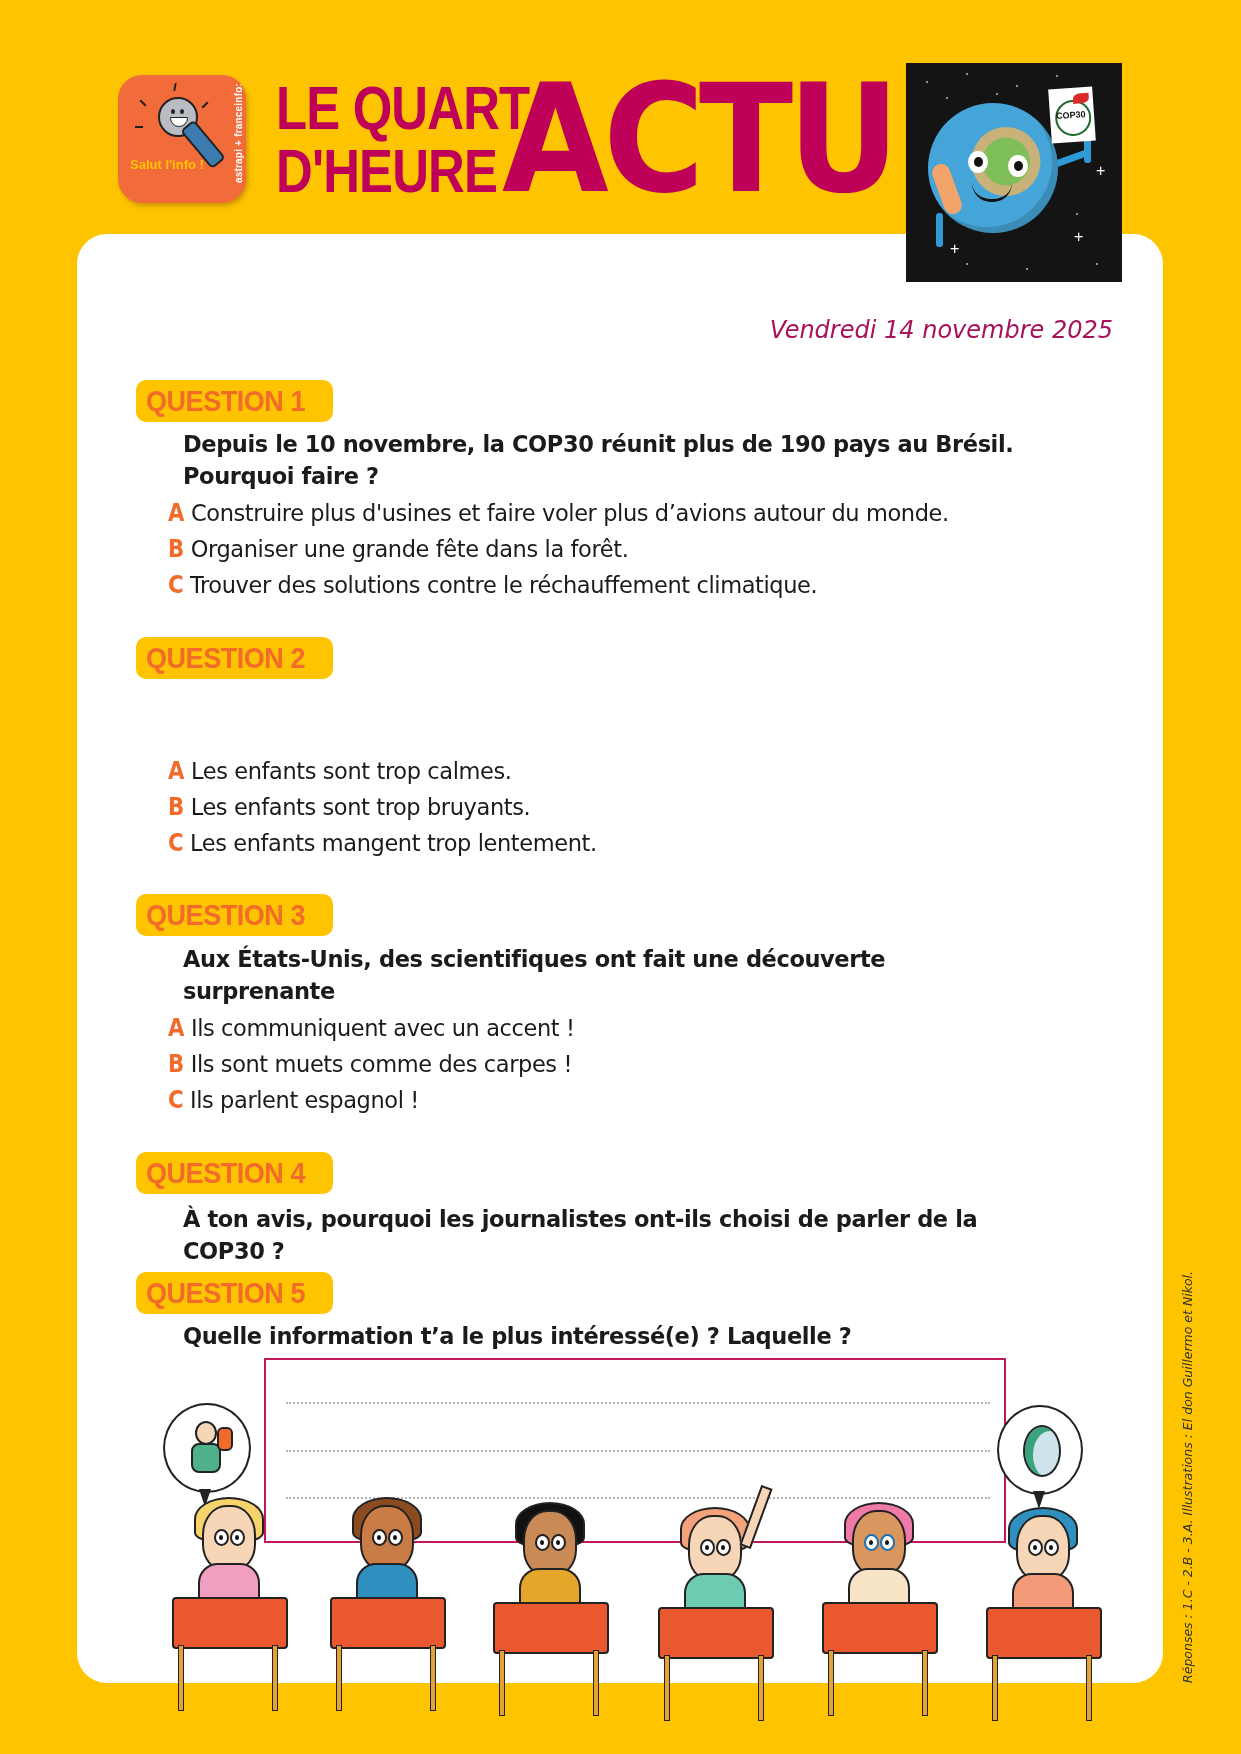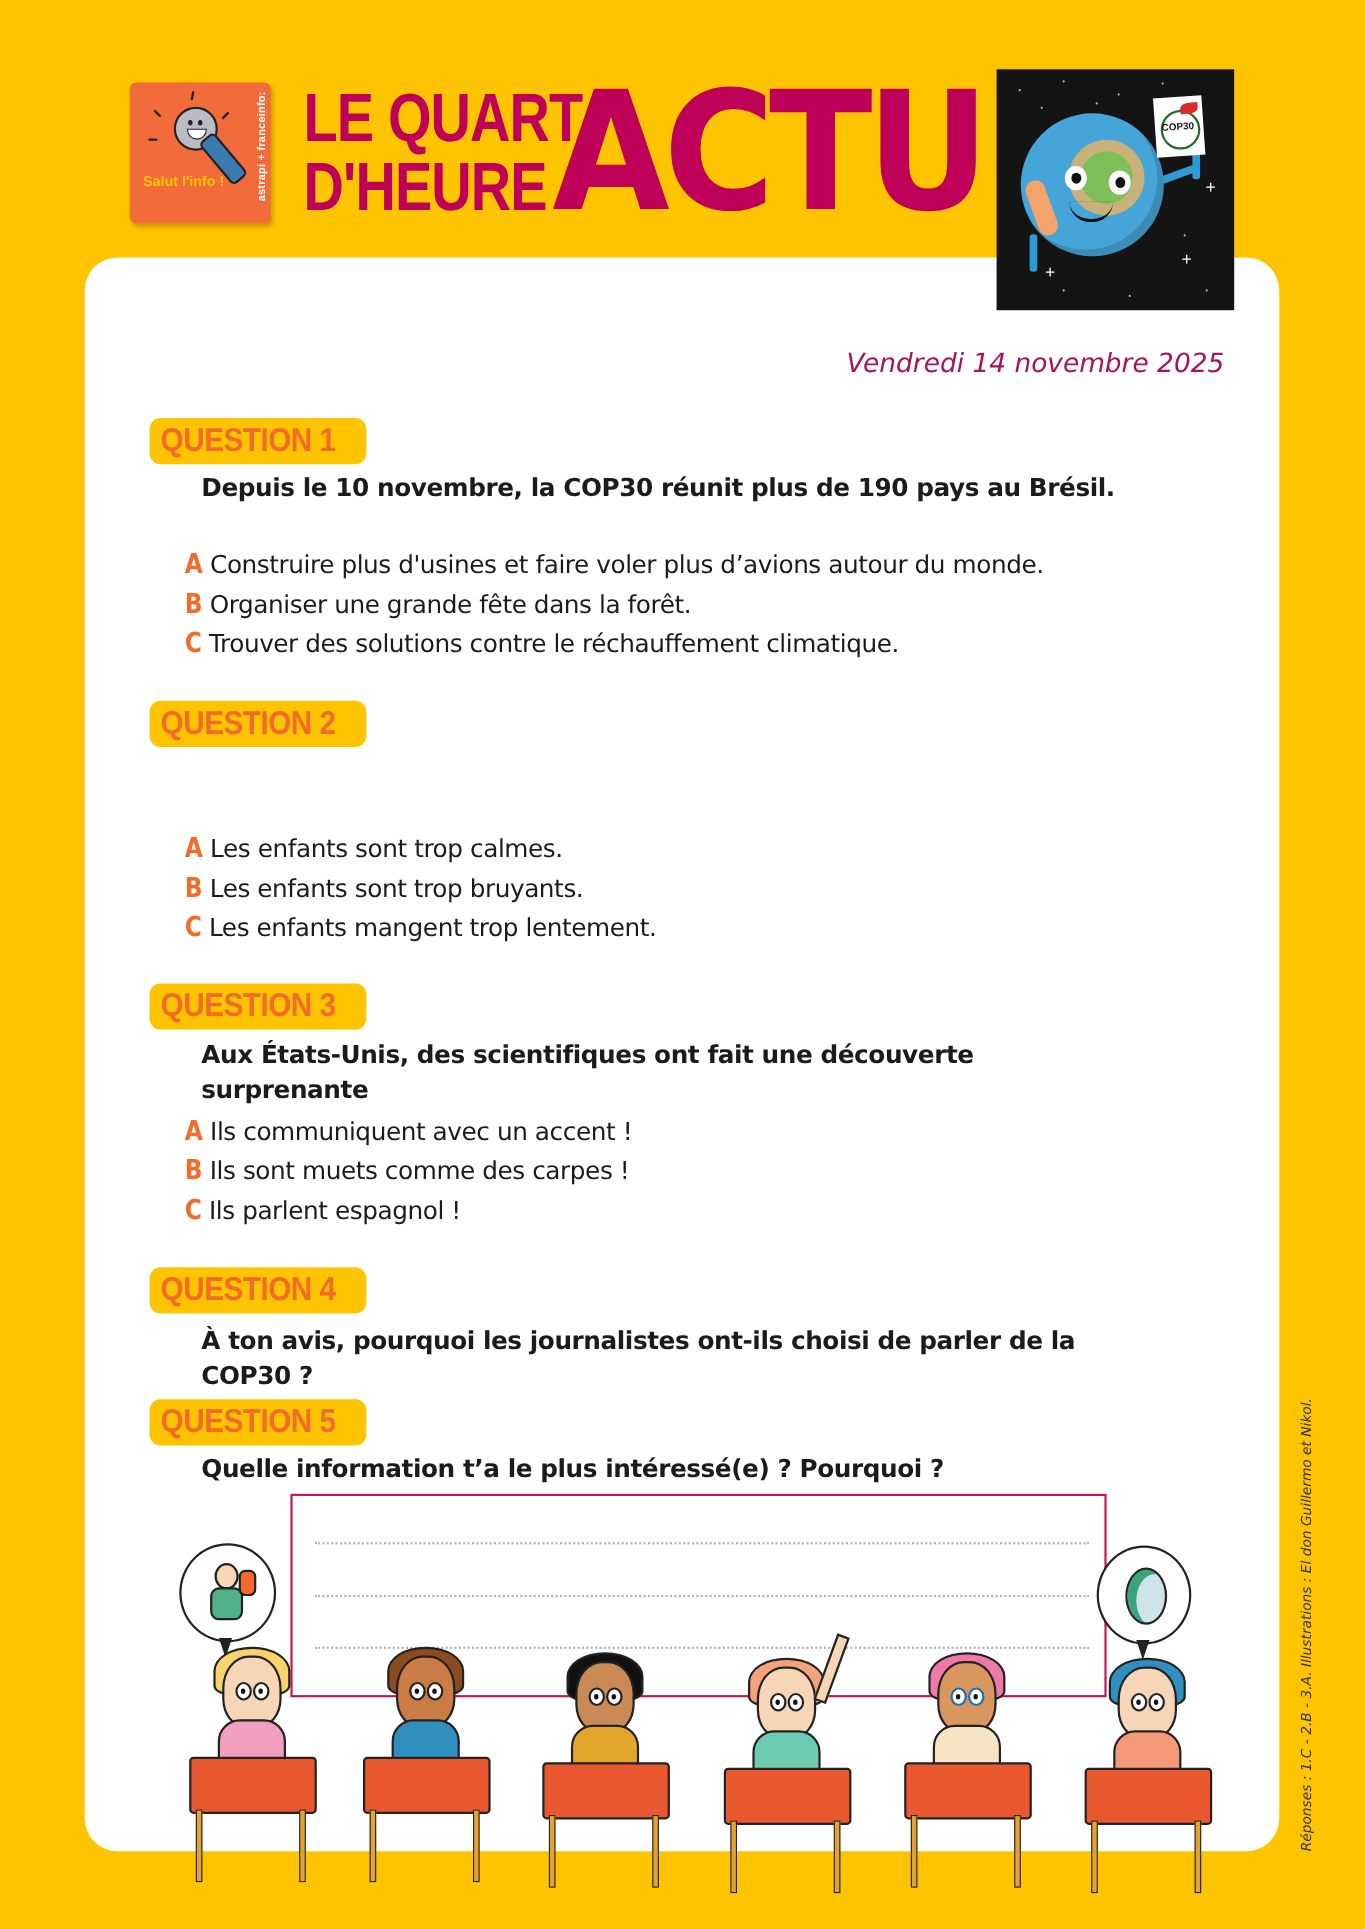--- a/index.html
+++ b/index.html
@@ -1,20 +1,20 @@
 <!DOCTYPE html>
 <html><head>
 <meta charset="utf-8">
 <style>
   html, body { margin:0; padding:0; }
   body { width:1241px; height:1754px; background:#FFC400; position:relative; overflow:hidden; font-family:"Liberation Sans", sans-serif; }
   .abs { position:absolute; }
 
   
-  .logo { left:118px; top:75px; width:128px; height:128px; background:#F26B3A; border-radius:6px; box-shadow:2px 3px 4px rgba(120,70,0,.35); overflow:hidden; }
+  .logo { left:118px; top:75px; width:128px; height:128px; background:#F26B3A; border-radius:24px; box-shadow:2px 3px 4px rgba(120,70,0,.35); overflow:hidden; }
   .logo .mic-head { position:absolute; left:40px; top:22px; width:36px; height:36px; border-radius:50%; background:#b9bcc2; border:2px solid #222; }
   .logo .mic-face { position:absolute; left:10px; top:18px; width:16px; height:8px; border-radius:0 0 10px 10px; background:#fff; border:1px solid #222; }
   .logo .mic-eye { position:absolute; top:10px; width:4px; height:5px; background:#222; border-radius:50%; }
   .logo .mic-body { position:absolute; left:62px; top:56px; width:14px; height:46px; background:#3c7bb0; border:2px solid #222; border-radius:5px; transform:rotate(-40deg); transform-origin:top left; }
   .logo .salut { position:absolute; left:12px; top:82px; color:#FFC400; font-size:13px; line-height:15px; font-weight:bold; }
   .logo .brand { position:absolute; right:2px; top:8px; color:#fff; font-size:10px; writing-mode:vertical-rl; transform:rotate(180deg); font-weight:bold; letter-spacing:.2px; }
   .logo .ray { position:absolute; width:2px; height:8px; background:#222; }
 
   .title-small { left:276px; color:#BE0058; font-family:"Liberation Sans Narrow","Liberation Sans", sans-serif; font-weight:bold; font-size:62px; line-height:60px; letter-spacing:-1px; transform:scaleX(0.82); transform-origin:left top; }
   .title-big { left:502px; top:64px; color:#BE0058; font-family:"DejaVu Sans", sans-serif; font-weight:bold; font-size:150px; line-height:150px; letter-spacing:-6px; transform:scaleX(0.92); transform-origin:left top; }
@@ -114,20 +114,21 @@
       <div class="leaf"></div>
     <div class="cop">COP30</div>
   </div>
 </div>
 
 <div class="abs date">Vendredi 14 novembre 2025</div>
 
 <div class="abs badge" style="top:380px"><span>QUESTION 1</span></div>
 <div class="abs q-text" style="top:428px">
   <div>Depuis le 10 novembre, la COP30 réunit plus de 190 pays au Brésil.</div>
+  <div>Pourquoi faire ?</div>
 </div>
 <div class="abs opt" style="top:497px"><span class="letter">A</span><span>Construire plus d'usines et faire voler plus d’avions autour du monde.</span></div>
 <div class="abs opt" style="top:533px"><span class="letter">B</span><span>Organiser une grande fête dans la forêt.</span></div>
 <div class="abs opt" style="top:569px"><span class="letter">C</span><span>Trouver des solutions contre le réchauffement climatique.</span></div>
 
 <div class="abs badge" style="top:637px"><span>QUESTION 2</span></div>
 <div class="abs q-text" style="top:686px">
 </div>
 <div class="abs opt" style="top:755px"><span class="letter">A</span><span>Les enfants sont trop calmes.</span></div>
 <div class="abs opt" style="top:791px"><span class="letter">B</span><span>Les enfants sont trop bruyants.</span></div>
@@ -141,21 +142,21 @@
 <div class="abs opt" style="top:1048px"><span class="letter">B</span><span>Ils sont muets comme des carpes !</span></div>
 <div class="abs opt" style="top:1084px"><span class="letter">C</span><span>Ils parlent espagnol !</span></div>
 
 <div class="abs badge" style="top:1152px"><span>QUESTION 4</span></div>
 <div class="abs q-text" style="top:1203px">
   <div>À ton avis, pourquoi les journalistes ont-ils choisi de parler de la COP30 ?</div>
 </div>
 
 <div class="abs badge" style="top:1272px"><span>QUESTION 5</span></div>
 <div class="abs q-text" style="top:1320px">
-  <div>Quelle information t’a le plus intéressé(e) ? Pourquoi ?</div>
+  <div>Quelle information t’a le plus intéressé(e) ? Laquelle ?</div>
 </div>
 
 <div class="abs answer-box">
   <div class="dots" style="top:42px"></div>
   <div class="dots" style="top:90px"></div>
   <div class="dots" style="top:137px"></div>
 </div>
 
 <div class="abs bubble" style="left:163px;top:1403px">
   <div style="position:absolute;left:30px;top:16px;width:18px;height:20px;background:#f7d6b8;border:2px solid #222;border-radius:50%"></div>

